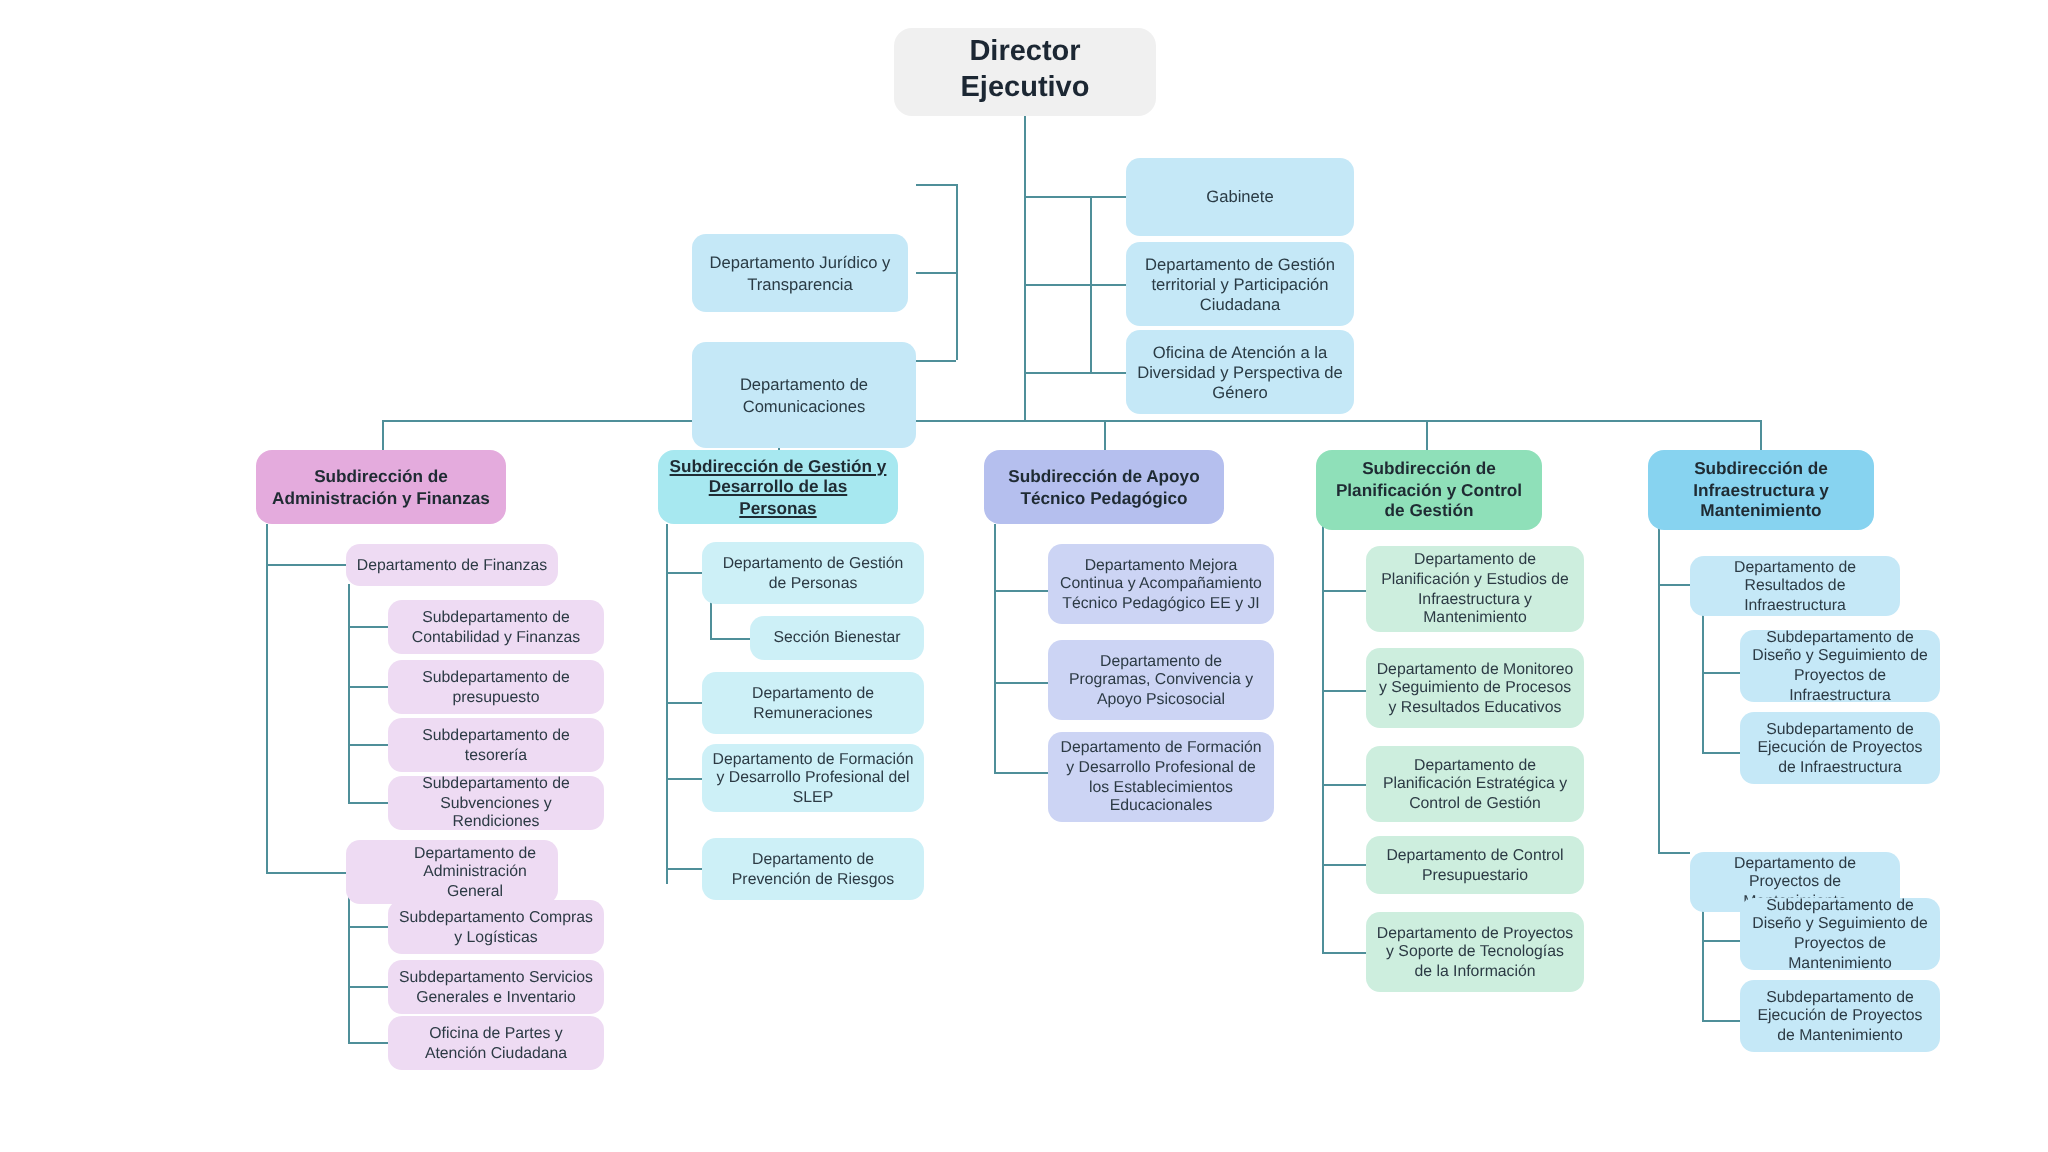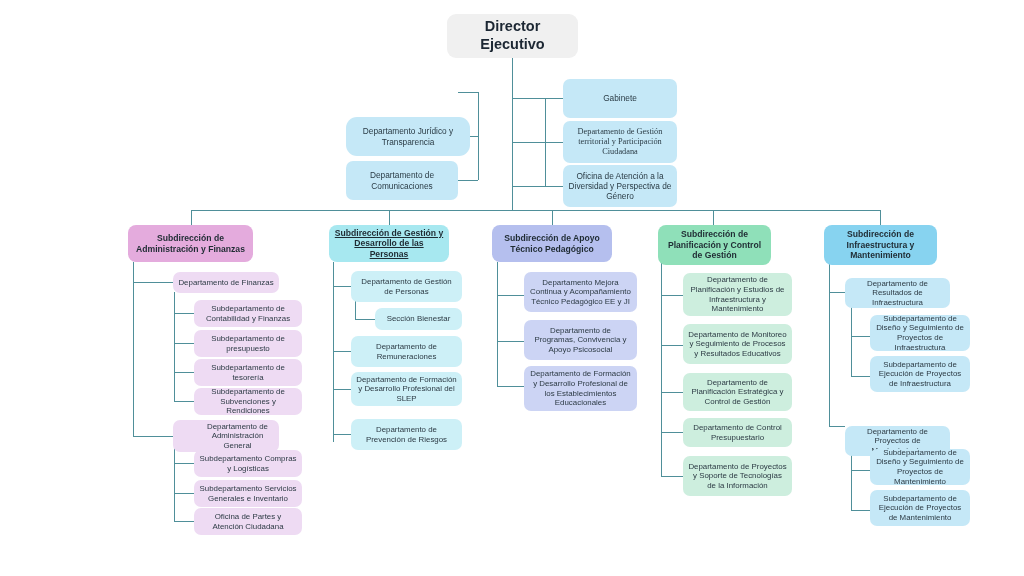--- a/index.html
+++ b/index.html
@@ -124,31 +124,31 @@
   <div class="line h" style="left:851px;top:336px;width:19px;"></div>
   <div class="line h" style="left:851px;top:376px;width:19px;"></div>
   <div class="line v" style="left:851px;top:440px;height:70px;"></div>
   <div class="line h" style="left:851px;top:470px;width:19px;"></div>
   <div class="line h" style="left:851px;top:510px;width:19px;"></div>
 
   <div class="node root" style="left:447px;top:14px;width:131px;height:44px;">
     <span>Director Ejecutivo</span>
   </div>
 
-  <div class="node staff" style="left:346px;top:117px;width:124px;height:39px;border-radius:11px;">
+  <div class="node staff" style="left:346px;top:117px;width:108px;height:39px;">
     <span>Departamento Jurídico y Transparencia</span>
   </div>
-  <div class="node staff" style="left:346px;top:161px;width:112px;height:39px;">
+  <div class="node staff" style="left:346px;top:171px;width:112px;height:53px;">
     <span>Departamento de Comunicaciones</span>
   </div>
 
   <div class="node staff" style="left:563px;top:79px;width:114px;height:39px;">
     <span>Gabinete</span>
   </div>
-  <div class="node staff" style="left:563px;top:121px;width:114px;height:42px;font-family:Liberation Serif, serif;">
+  <div class="node staff" style="left:563px;top:121px;width:114px;height:42px;">
     <span>Departamento de Gestión territorial y Participación Ciudadana</span>
   </div>
   <div class="node staff" style="left:563px;top:165px;width:114px;height:42px;">
     <span>Oficina de Atención a la Diversidad y Perspectiva de Género</span>
   </div>
 
   <div class="node sub-head c1-head" style="left:128px;top:225px;width:125px;height:37px;">
     <span>Subdirección de Administración y Finanzas</span>
   </div>
   <div class="node lvl c1-box" style="left:173px;top:272px;width:106px;height:21px;">

